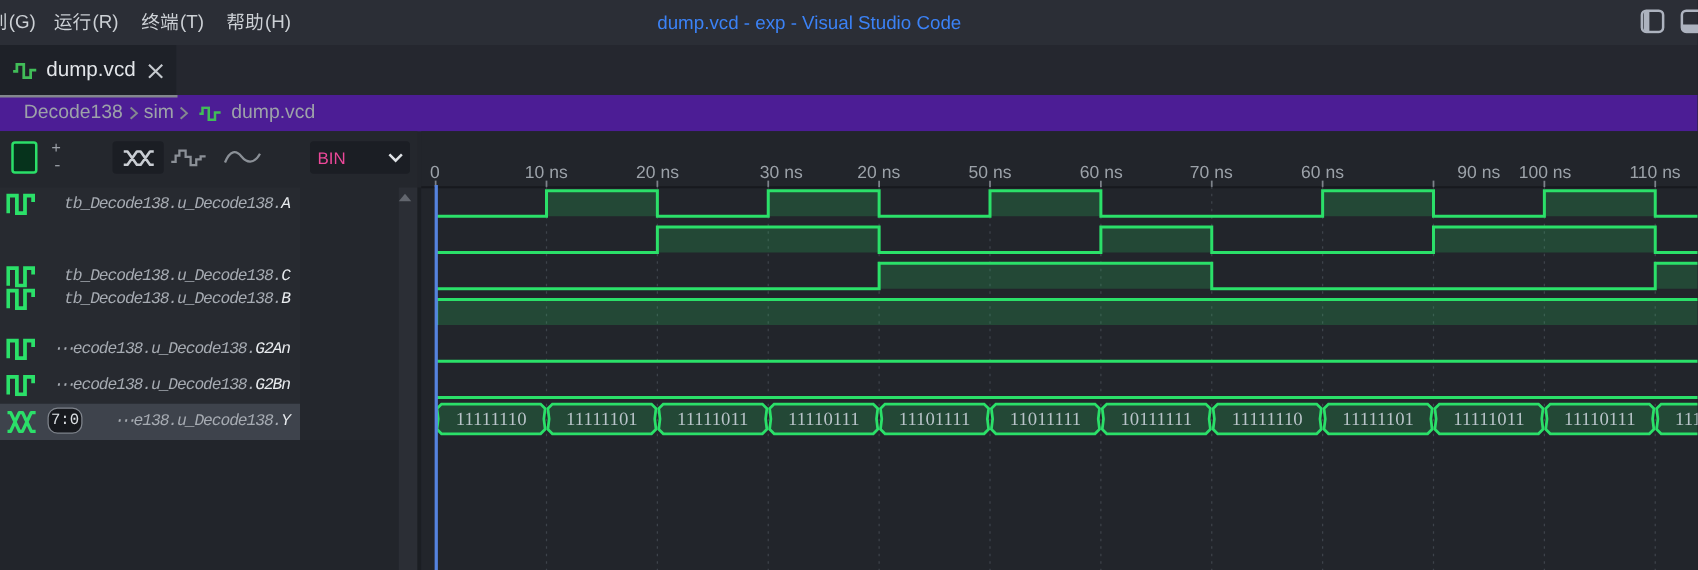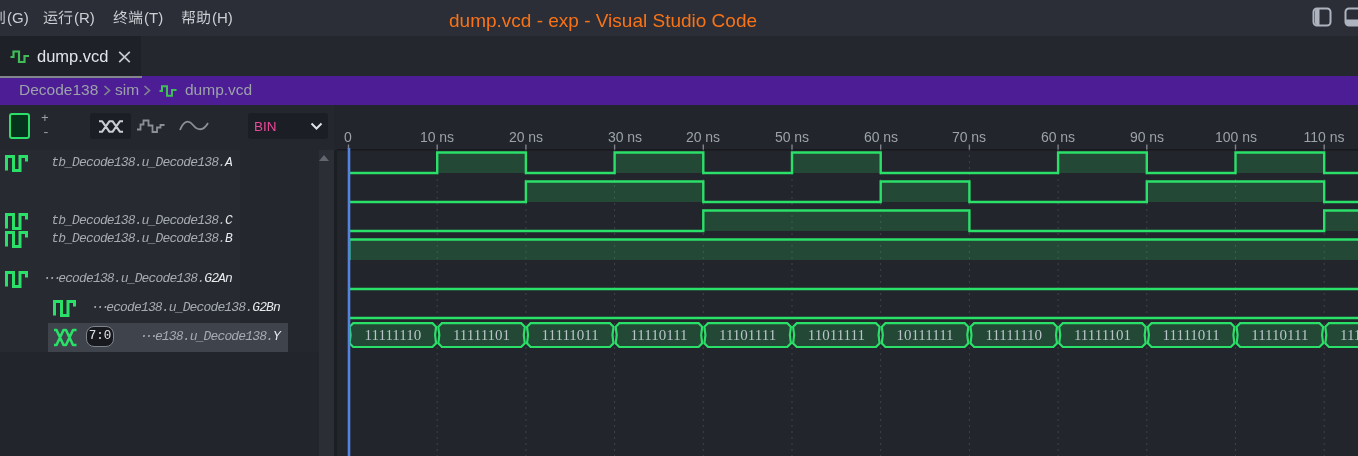--- a/index.html
+++ b/index.html
@@ -2,21 +2,21 @@
 <html><head><meta charset="utf-8"><style>
 *{margin:0;padding:0;box-sizing:border-box;}
 html,body{width:1358px;height:456px;overflow:hidden;background:#22252b;
  font-family:"Liberation Sans",sans-serif;}
 #root{position:absolute;inset:0;width:1358px;height:456px;}
 .abs{position:absolute;}
 
 #title{position:absolute;left:0;top:0;width:100%;height:36px;background:#2b2e36;color:#ccd0d5;font-size:15px;}
 #title .m{position:absolute;top:10px;white-space:pre;display:flex;align-items:flex-start;}
 #title .lat{font-size:15px;position:relative;top:-1px;}
-#wtitle{position:absolute;top:10px;left:449px;width:320px;text-align:left;color:#f97316;font-size:19px;}
+#wtitle{position:absolute;top:10px;left:449px;width:320px;text-align:right;color:#3b82f6;font-size:15px;}
 
 #tabs{position:absolute;left:0;top:36px;width:100%;height:40px;background:#25272f;}
 #tab1{position:absolute;left:0;top:36px;width:141px;height:40px;background:#1e2128;}
 #tabline{position:absolute;left:0;top:76px;width:142px;height:1.8px;background:#83878d;z-index:5;}
 
 #crumb{position:absolute;left:0;top:76px;width:100%;height:29px;background:#4c1d95;color:#9da2a9;font-size:15.5px;}
 #crumb span{position:absolute;top:5px;}
 
 #lpanel{position:absolute;left:0;top:105px;width:334px;height:351px;background:#24272d;}
 #namescol{position:absolute;left:0;top:150px;width:240px;height:202px;background:#272a30;}
@@ -136,27 +136,27 @@
           <path d="M1.5,16.5 V2.5 H8.5 V16.5 H15 V2.5 H21.5 V7.5" stroke="#2be069" stroke-width="3" fill="none"></path>
         </svg></div>
       <div class="rname">tb_Decode138.u_Decode138.<span class="w">C</span></div>
     </div>
     <div class="row" style="top:264.5px;">
       <div class="ric"><svg width="23" height="18" viewBox="0 0 23 18">
           <path d="M1.5,16.5 V2.5 H8.5 V16.5 H15 V2.5 H21.5 V7.5" stroke="#2be069" stroke-width="3" fill="none"></path>
         </svg></div>
       <div class="rname"><span class="el">···</span>ecode138.u_Decode138.<span class="w">G2An</span></div>
     </div>
-    <div class="row" style="top:293.5px;margin-left:48px;">
+    <div class="row" style="top:293.5px;">
       <div class="ric"><svg width="23" height="18" viewBox="0 0 23 18">
           <path d="M1.5,16.5 V2.5 H8.5 V16.5 H15 V2.5 H21.5 V7.5" stroke="#2be069" stroke-width="3" fill="none"></path>
         </svg></div>
       <div class="rname"><span class="el">···</span>ecode138.u_Decode138.<span class="w">G2Bn</span></div>
     </div>
-    <div class="row sel" style="top:322.5px;margin-left:48px;">
+    <div class="row sel" style="top:322.5px;">
       <div class="ric"><svg width="25" height="19" viewBox="0 0 25 19">
           <path d="M1,2 H3.5 L10.5,17 H13 L20,2 H23.5 M1,17 H3.5 L10.5,2 H13 L20,17 H23.5" stroke="#2be069" stroke-width="2.6" fill="none" stroke-linejoin="round"></path>
         </svg></div>
       <div class="badge">7:0</div>
       <div class="rname"><span class="el">···</span>e138.u_Decode138.<span class="w">Y</span></div>
     </div>
 
 <svg class="abs" style="left:0;top:0;" width="1358" height="456" viewBox="0 0 1358 456">
 <line x1="337" y1="149.8" x2="1358" y2="149.8" stroke="#17191e" stroke-width="1.6"></line>
       <line x1="437.2" y1="149" x2="437.2" y2="456" stroke="#3e434b" stroke-width="1" stroke-dasharray="2 4"></line>
@@ -227,16 +227,16 @@
 </svg>
 <div class="rl" style="left:328px;width:40px;">0</div>
     <div class="rl" style="left:397px;width:80px;">10 ns</div>
     <div class="rl" style="left:486px;width:80px;">20 ns</div>
     <div class="rl" style="left:585px;width:80px;">30 ns</div>
     <div class="rl" style="left:663px;width:80px;">20 ns</div>
     <div class="rl" style="left:752px;width:80px;">50 ns</div>
     <div class="rl" style="left:841px;width:80px;">60 ns</div>
     <div class="rl" style="left:929px;width:80px;">70 ns</div>
     <div class="rl" style="left:1018px;width:80px;">60 ns</div>
-    <div class="rl" style="left:1107px;width:80px;">90 ns</div>
+    <div class="rl" style="left:1143px;width:80px;">90 ns</div>
     <div class="rl" style="left:1196px;width:80px;">100 ns</div>
     <div class="rl" style="left:1284px;width:80px;">110 ns</div>
 </div>
 
 </body></html>

